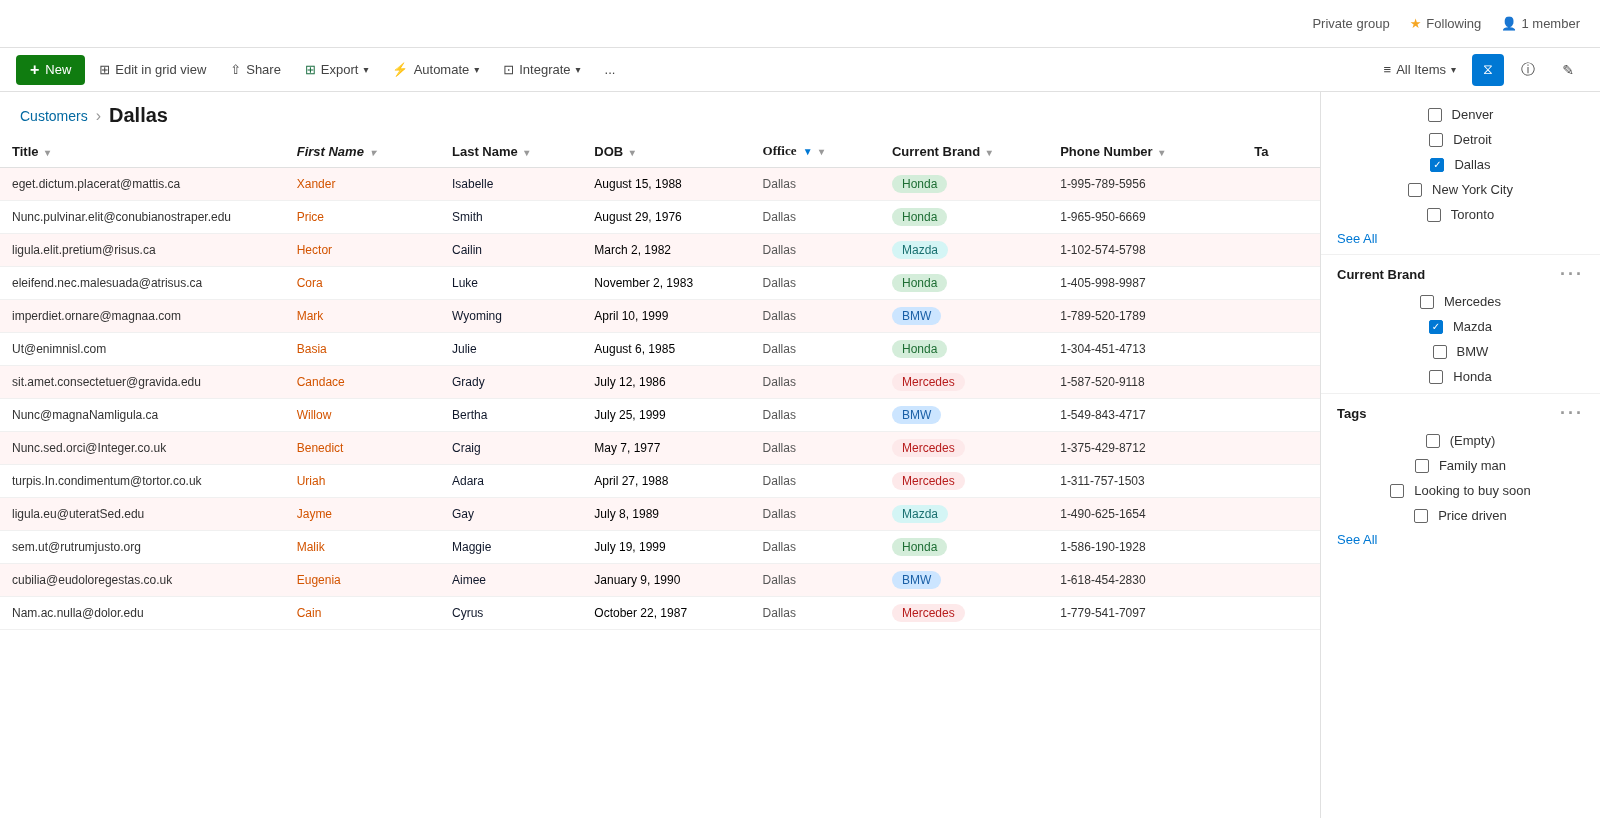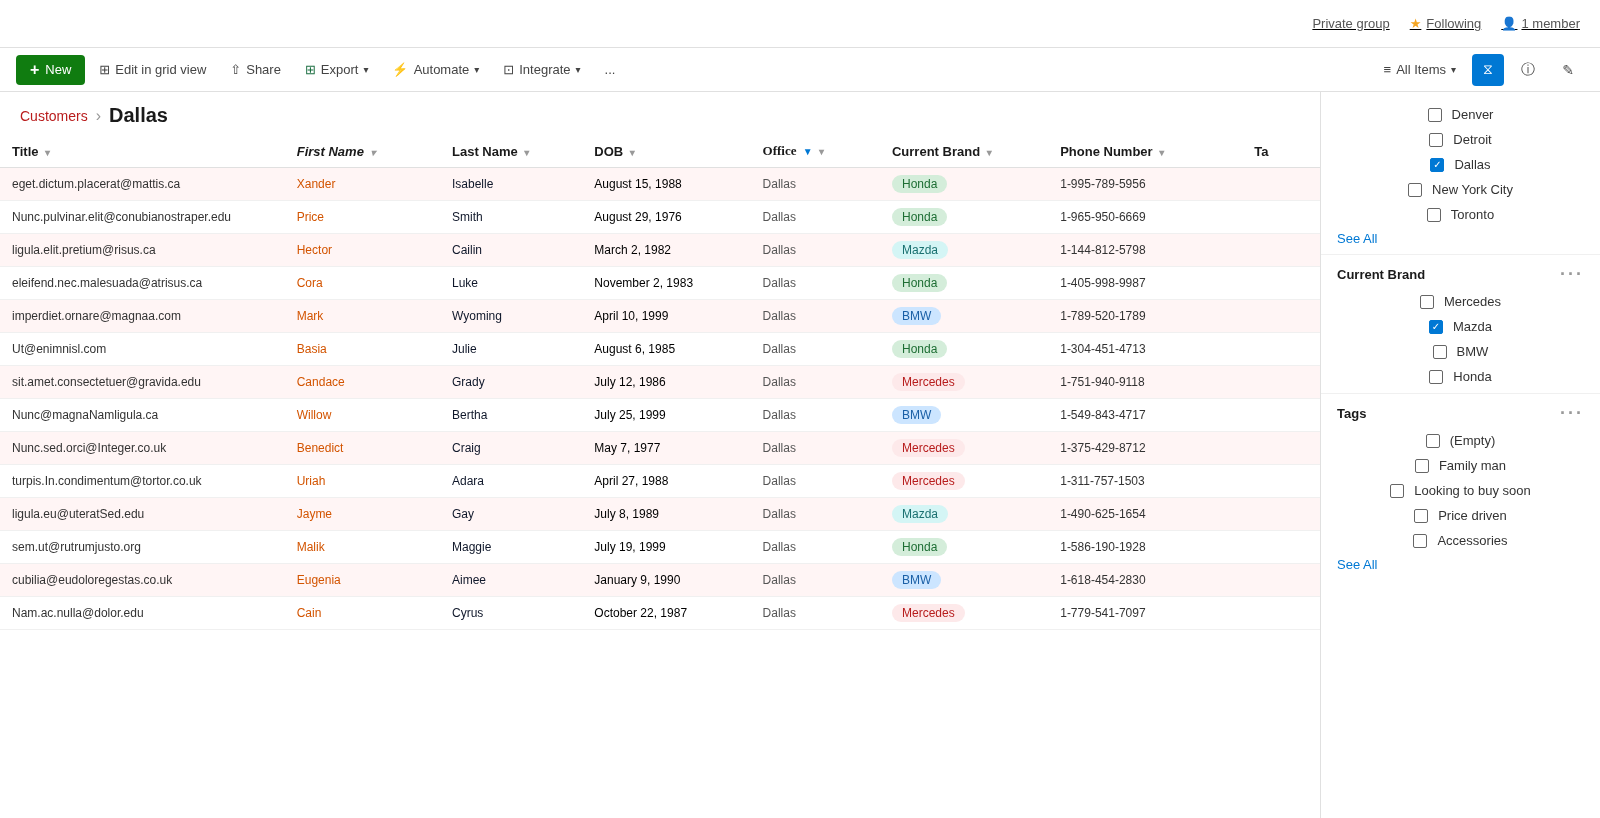--- a/index.html
+++ b/index.html
@@ -7,21 +7,20 @@
 
     
     .top-bar {
       height: 48px;
       display: flex;
       align-items: center;
       justify-content: flex-end;
       padding: 8px 20px;
       border-bottom: 1px solid #e0e0e0;
       gap: 20px;
-      text-decoration: underline;
     }
     .top-bar-right {
       display: flex;
       align-items: center;
       gap: 20px;
       color: #444;
       font-size: 13px;
     }
     .private-group { color: #555; }
     .following-btn {
@@ -130,21 +129,21 @@
     }
 
     
     .breadcrumb {
       padding: 12px 20px 8px;
       display: flex;
       align-items: center;
       gap: 8px;
       font-size: 14px;
     }
-    .breadcrumb-customers { color: #b91c1c; font-weight: 400; }
+    .breadcrumb-customers { color: #0369a1; font-weight: 400; }
     .breadcrumb-sep { color: #999; font-size: 16px; }
     .breadcrumb-current { color: #1a1a1a; font-weight: 600; font-size: 20px; }
 
     
     .table-container {
       flex: 1;
       overflow-y: auto;
       overflow-x: hidden;
     }
     table {
@@ -395,21 +394,21 @@
       <td>1-965-950-6669</td>
       <td></td>
     </tr>
             <tr>
       <td class="email">ligula.elit.pretium@risus.ca</td>
       <td class="fname">Hector</td>
       <td class="lname">Cailin</td>
       <td class="dob">March 2, 1982</td>
       <td class="office">Dallas</td>
       <td><span class="brand-badge brand-mazda">Mazda</span></td>
-      <td>1-144-812-5798</td>
+      <td>1-102-574-5798</td>
       <td></td>
     </tr>
             <tr>
       <td class="email">eleifend.nec.malesuada@atrisus.ca</td>
       <td class="fname">Cora</td>
       <td class="lname">Luke</td>
       <td class="dob">November 2, 1983</td>
       <td class="office">Dallas</td>
       <td><span class="brand-badge brand-honda">Honda</span></td>
       <td>1-405-998-9987</td>
@@ -435,21 +434,21 @@
       <td>1-304-451-4713</td>
       <td></td>
     </tr>
             <tr>
       <td class="email">sit.amet.consectetuer@gravida.edu</td>
       <td class="fname">Candace</td>
       <td class="lname">Grady</td>
       <td class="dob">July 12, 1986</td>
       <td class="office">Dallas</td>
       <td><span class="brand-badge brand-mercedes">Mercedes</span></td>
-      <td>1-751-940-9118</td>
+      <td>1-587-520-9118</td>
       <td></td>
     </tr>
             <tr>
       <td class="email">Nunc@magnaNamligula.ca</td>
       <td class="fname">Willow</td>
       <td class="lname">Bertha</td>
       <td class="dob">July 25, 1999</td>
       <td class="office">Dallas</td>
       <td><span class="brand-badge brand-bmw">BMW</span></td>
       <td>1-549-843-4717</td>
@@ -588,23 +587,19 @@
       <span>Family man</span>
     </div>
           <div class="filter-item">
       <div class="filter-checkbox "></div>
       <span>Looking to buy soon</span>
     </div>
           <div class="filter-item">
       <div class="filter-checkbox "></div>
       <span>Price driven</span>
     </div>
-          <div class="filter-item">
-      <div class="filter-checkbox "></div>
-      <span>Accessories</span>
-    </div>
         </div>
       <a class="see-all" href="#">See All</a>
     </div>
 
   </div>
 
 </div>
 
 </body></html>

